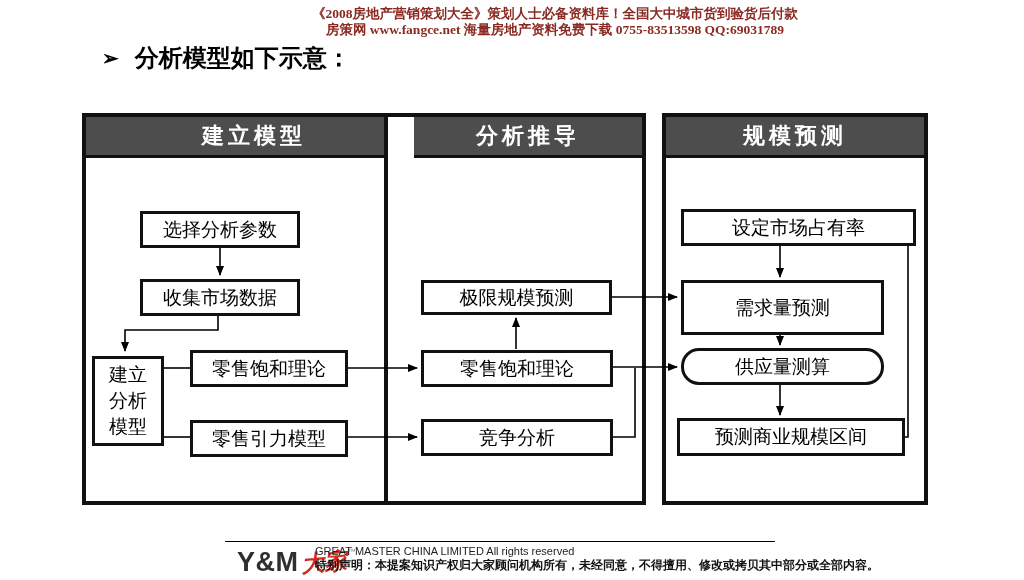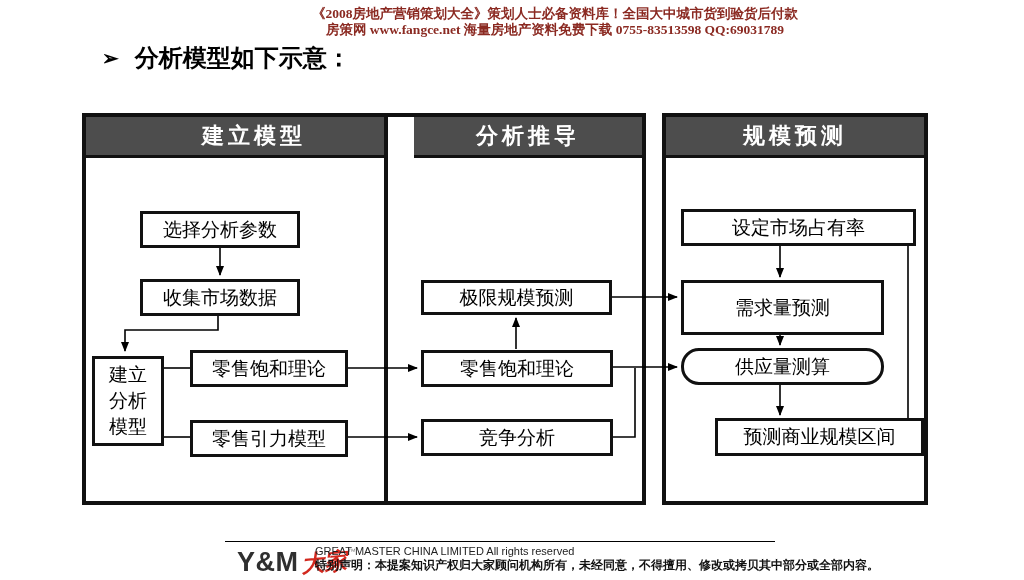--- a/index.html
+++ b/index.html
@@ -51,21 +51,21 @@
   .b-satur   { left:190px; top:350px; width:158px; height:37px; }
   .b-grav    { left:190px; top:420px; width:158px; height:37px; }
 
   .b-limit   { left:421px; top:280px; width:191px; height:35px; }
   .b-comsat  { left:421px; top:350px; width:192px; height:37px; }
   .b-comp    { left:421px; top:419px; width:192px; height:37px; }
 
   .b-share   { left:681px; top:209px; width:235px; height:37px; }
   .b-demand  { left:681px; top:280px; width:203px; height:55px; }
   .b-supply  { left:681px; top:348px; width:203px; height:37px;border-radius:18px; }
-  .b-range   { left:677px; top:418px; width:209px; height:38px;margin-left:38px; }
+  .b-range   { left:677px; top:418px; width:228px; height:38px; }
 
   
   .wires { position:absolute; left:0; top:0; width:1024px; height:580px; z-index:2; pointer-events:none; }
   .wires line, .wires polyline { stroke:#000; stroke-width:1.6; fill:none; }
 
   
   .footer-rule { position:absolute; left:225px; top:541px; width:550px; height:1px; background:#000; }
   .footer-logo { position:absolute; left:237px; top:547px; display:flex; align-items:flex-start; }
   .footer-logo .ym { font-size:27px; font-weight:800; color:#2f2f2f; letter-spacing:0.5px; }
   .footer-logo .script {

